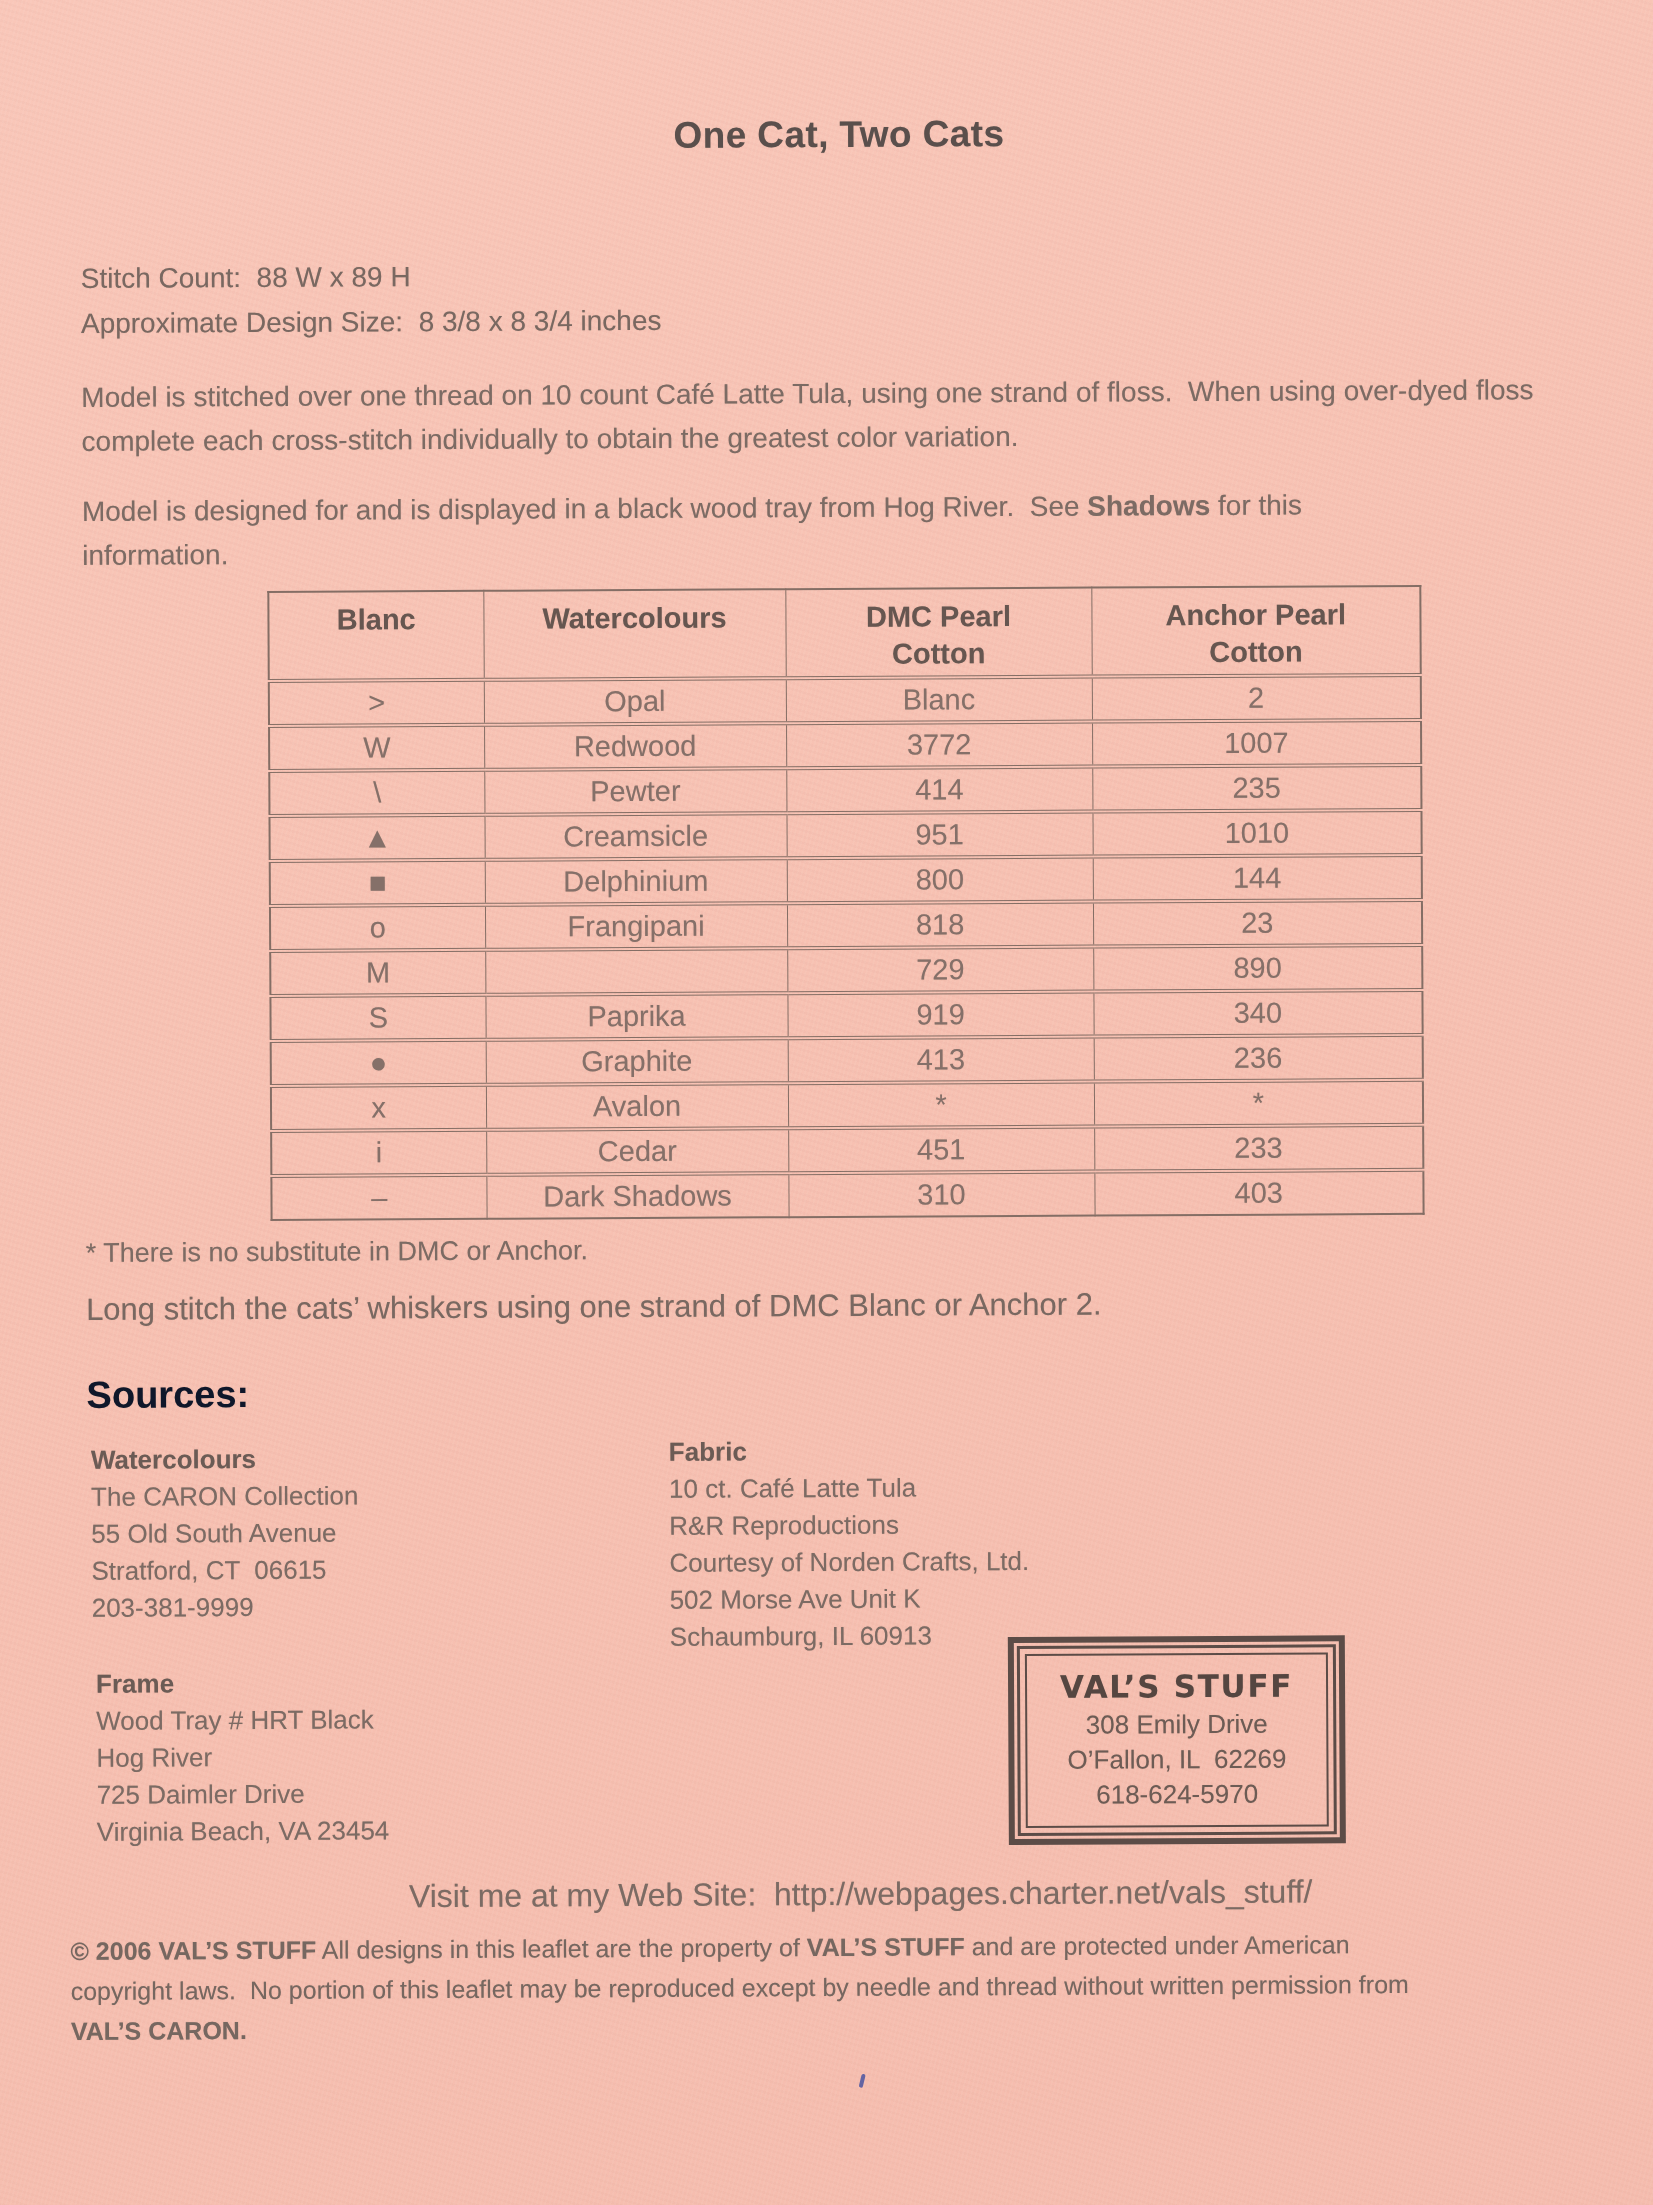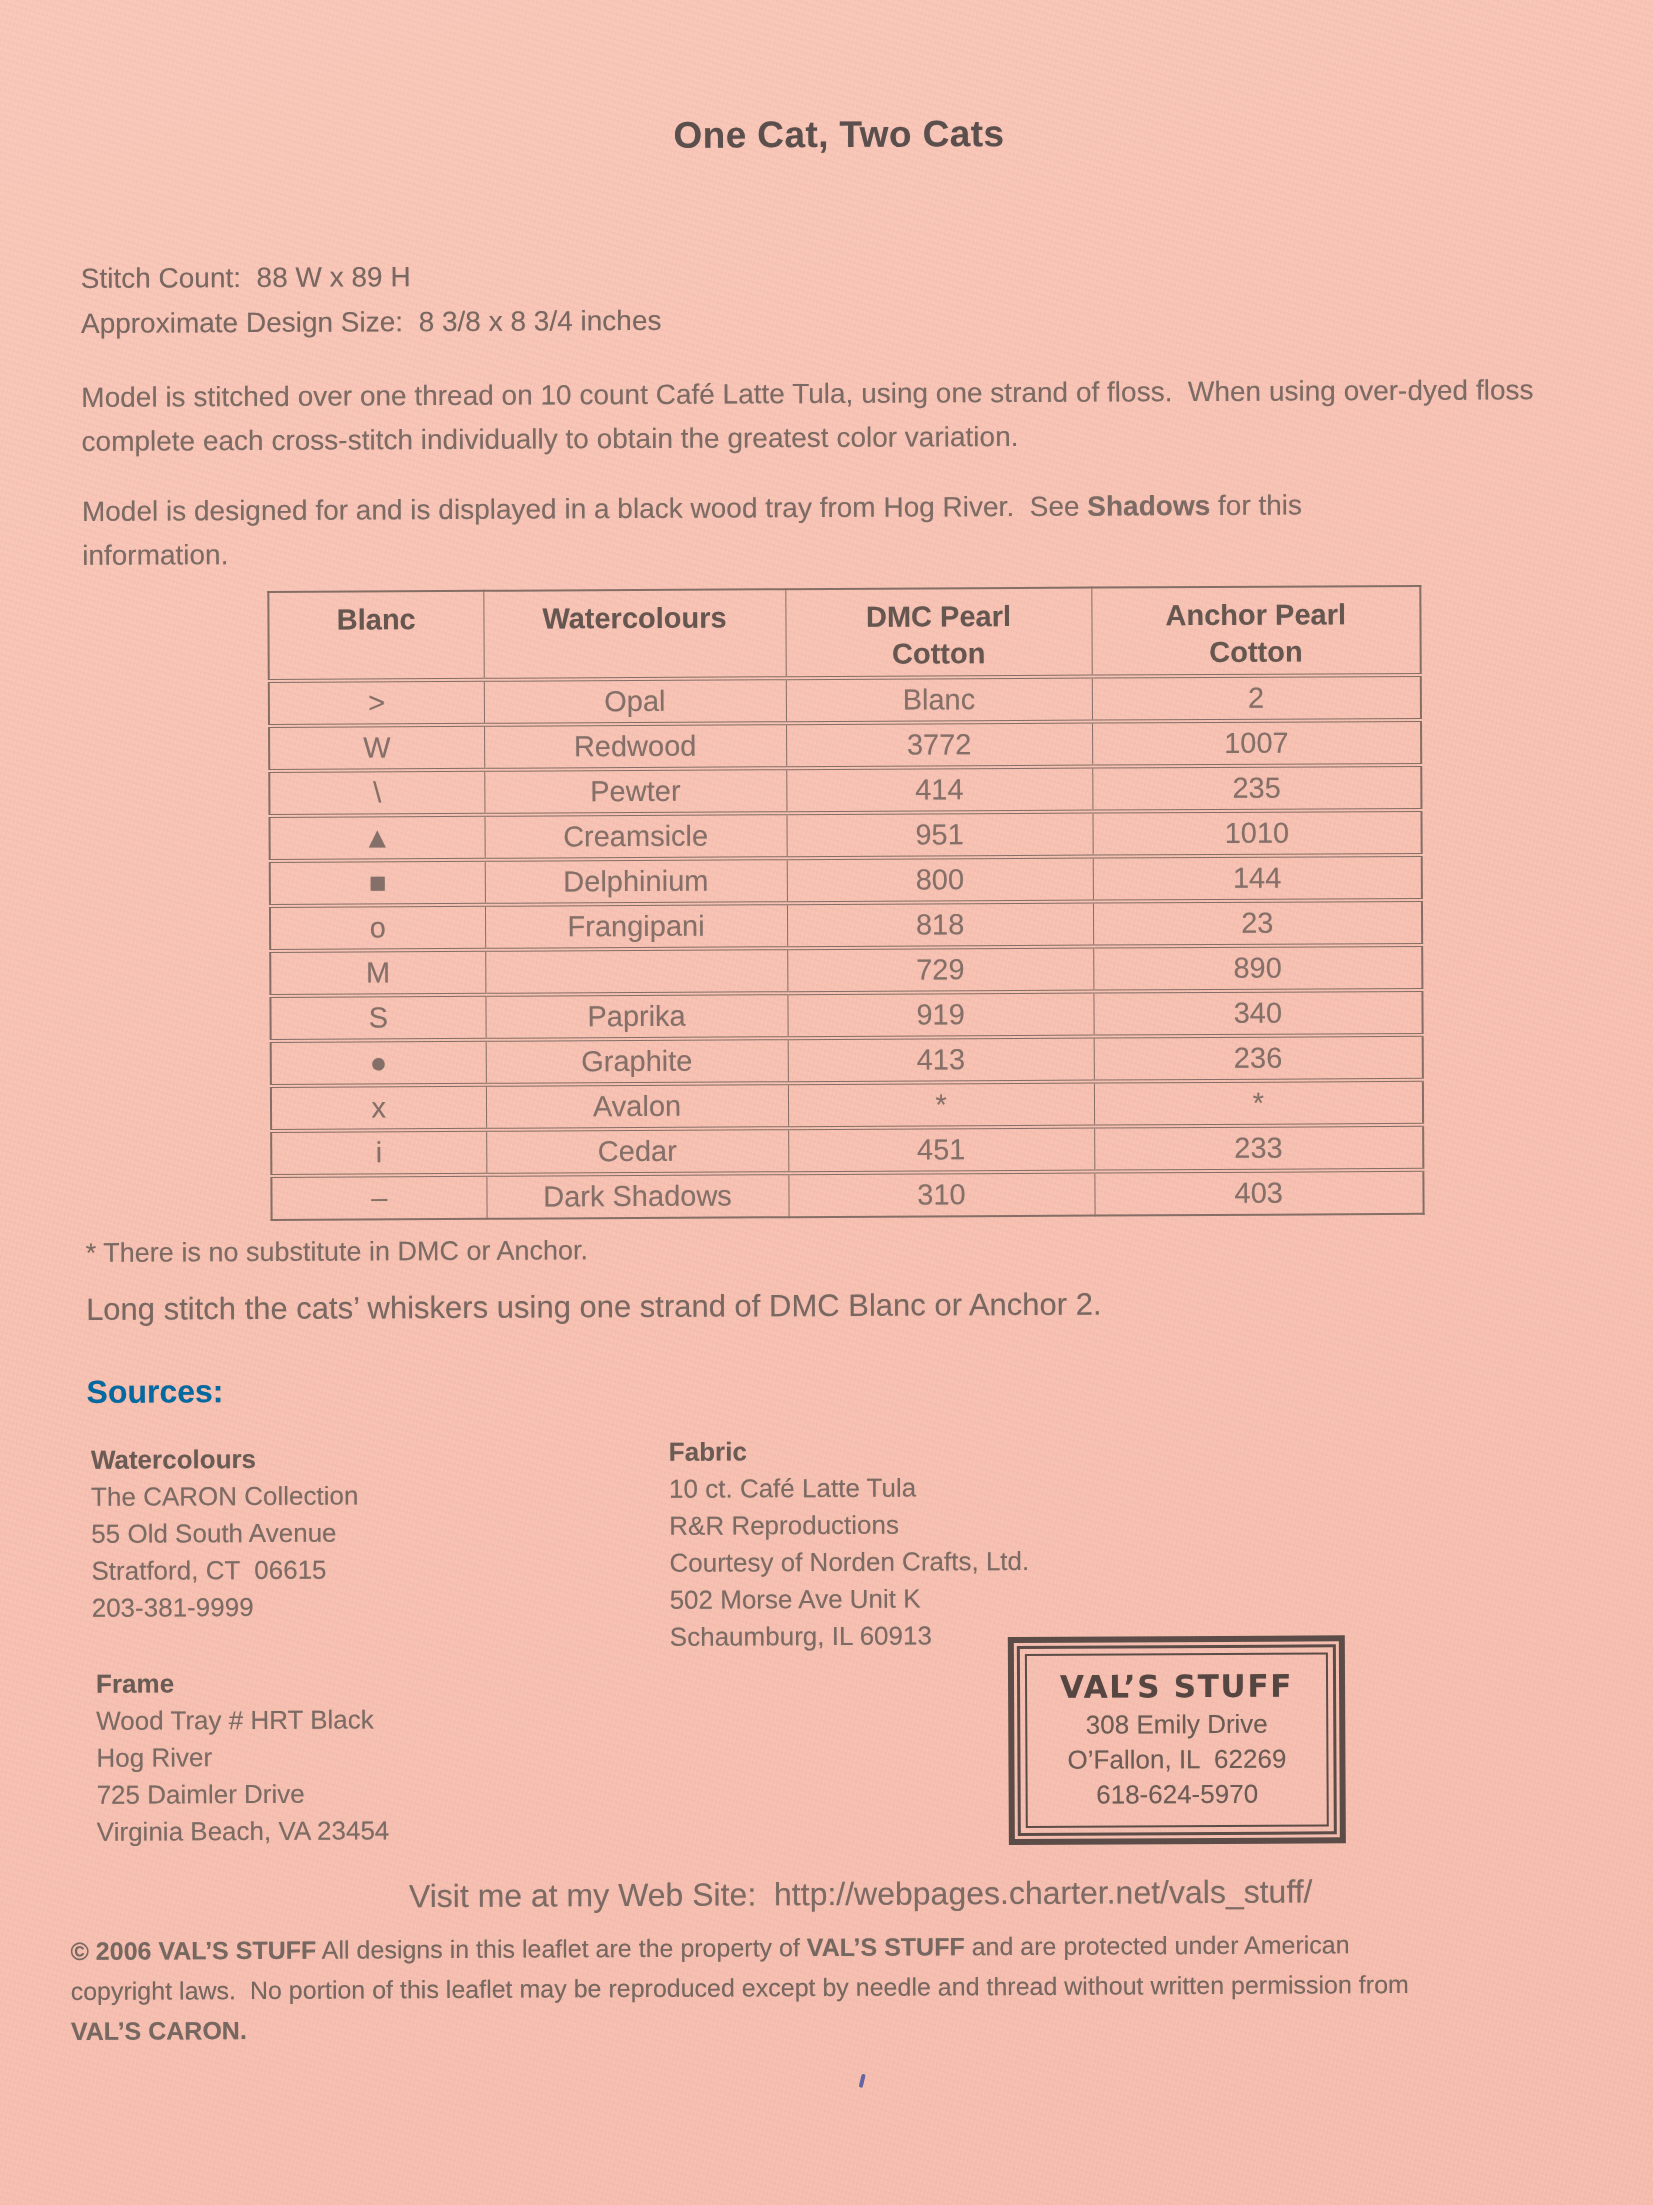--- a/index.html
+++ b/index.html
@@ -43,21 +43,21 @@
     border-left:1.7px solid #846e65;border-right:1.7px solid #846e65;
     border-top:4.2px double #846e65;
     height:39px;text-align:center;vertical-align:middle;
     font-size:29px;color:#857069;
     text-shadow:0 0 0.8px rgba(105,85,76,0.3);
   }
 
   .note1{position:absolute;left:85px;top:1234px;font-size:27px;color:#7c6b64;}
   .note2{position:absolute;left:85px;top:1288px;font-size:31px;color:#796861;}
 
-  .sources-heading{position:absolute;left:85px;top:1370px;font-size:32px;font-weight:bold;color:#0369a1;}
+  .sources-heading{position:absolute;left:85px;top:1370px;font-size:38px;font-weight:bold;color:#0f172a;}
 
   .src-block{position:absolute;font-size:26px;line-height:37px;color:#7c6b64;}
   .src-label{font-weight:bold;color:#6b5b55;}
   .src-watercolours{left:89px;top:1438px;}
   .src-fabric{left:667px;top:1433px;}
   .src-frame{left:93px;top:1662px;}
 
   .vendor-box{
     position:absolute;left:1005px;top:1638px;width:337px;height:208px;
     border:6px solid #5c4c47;padding:3.4px;box-sizing:border-box;background:transparent;

